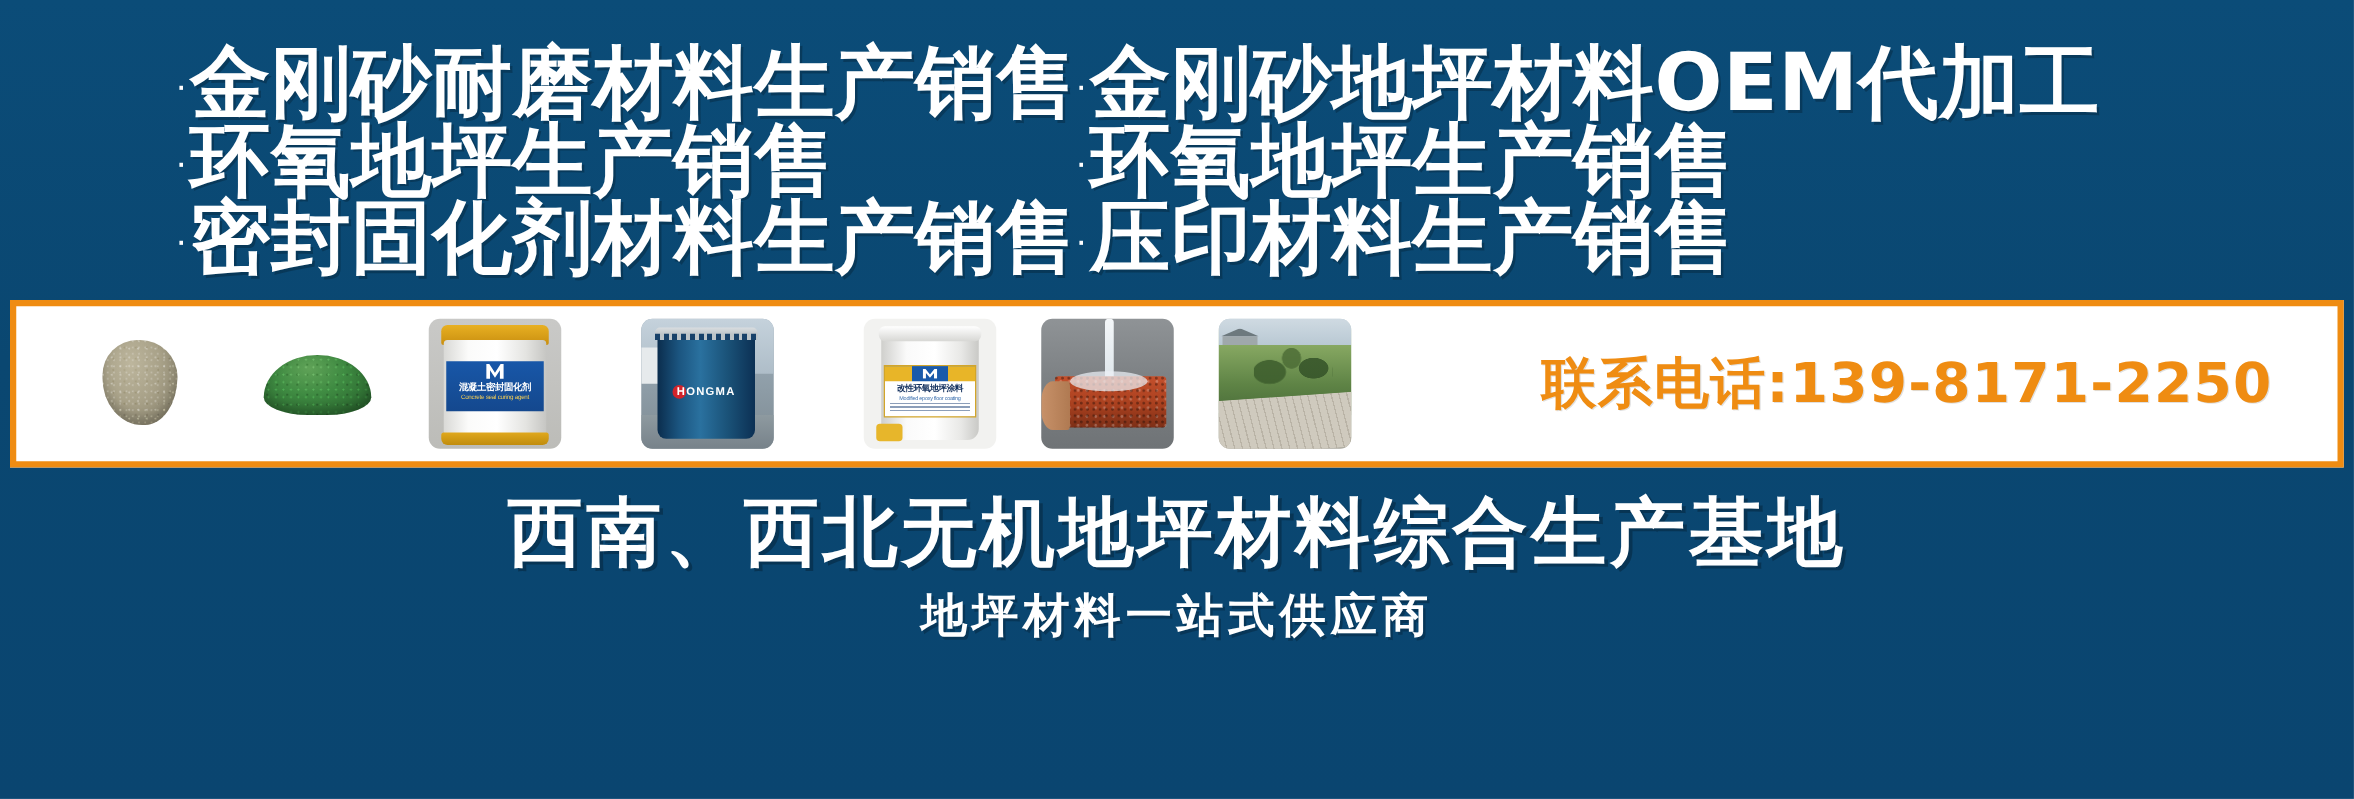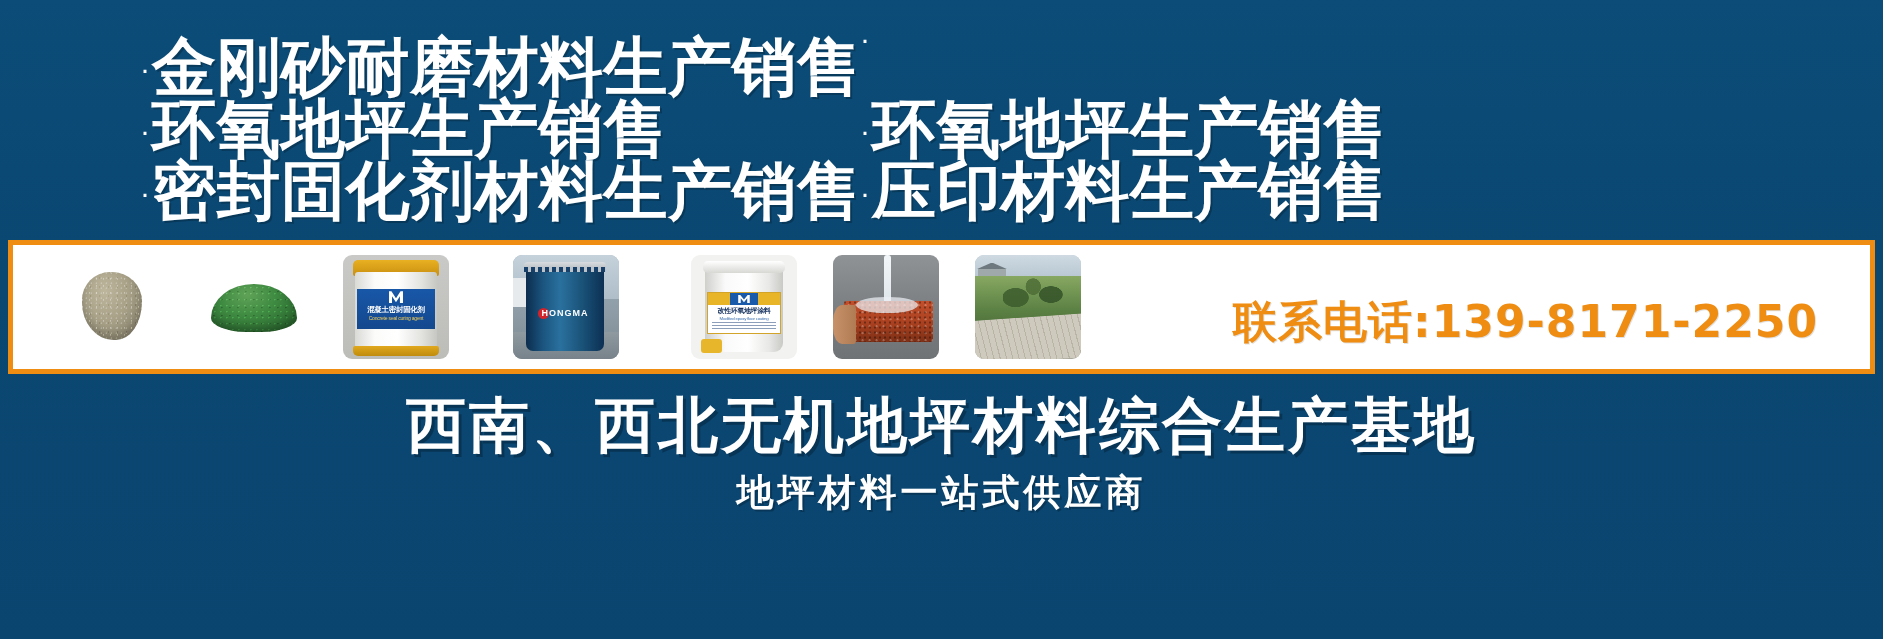--- a/index.html
+++ b/index.html
@@ -310,21 +310,20 @@
     position:absolute;
     right:52px; top:50%;
     transform:translateY(-50%);
     color:#ef8c12;
     font-size:44px;
     font-weight:bold;
     letter-spacing:1px;
     white-space:nowrap;
     font-family:"DejaVu Sans","Liberation Sans",sans-serif;
     text-shadow:1px 1px 0 rgba(0,0,0,0.12);
-    margin-top:15px;
   }
 
   
   .headline {
     position:absolute;
     left:0; top:386px;
     width:1883px;
     text-align:center;
     color:#ffffff;
     font-size:60px;
@@ -366,20 +365,21 @@
       </div>
       <div class="svc-item">
         <span class="svc-bullet">·</span>
         <span class="svc-text">密封固化剂材料生产销售</span>
       </div>
     </div>
 
     <div class="svc-col right">
       <div class="svc-item">
         <span class="svc-bullet">·</span>
+        <span class="svc-text">金刚砂地坪材料OEM代加工</span>
       </div>
       <div class="svc-item">
         <span class="svc-bullet">·</span>
         <span class="svc-text">环氧地坪生产销售</span>
       </div>
       <div class="svc-item">
         <span class="svc-bullet">·</span>
         <span class="svc-text">压印材料生产销售</span>
       </div>
     </div>

